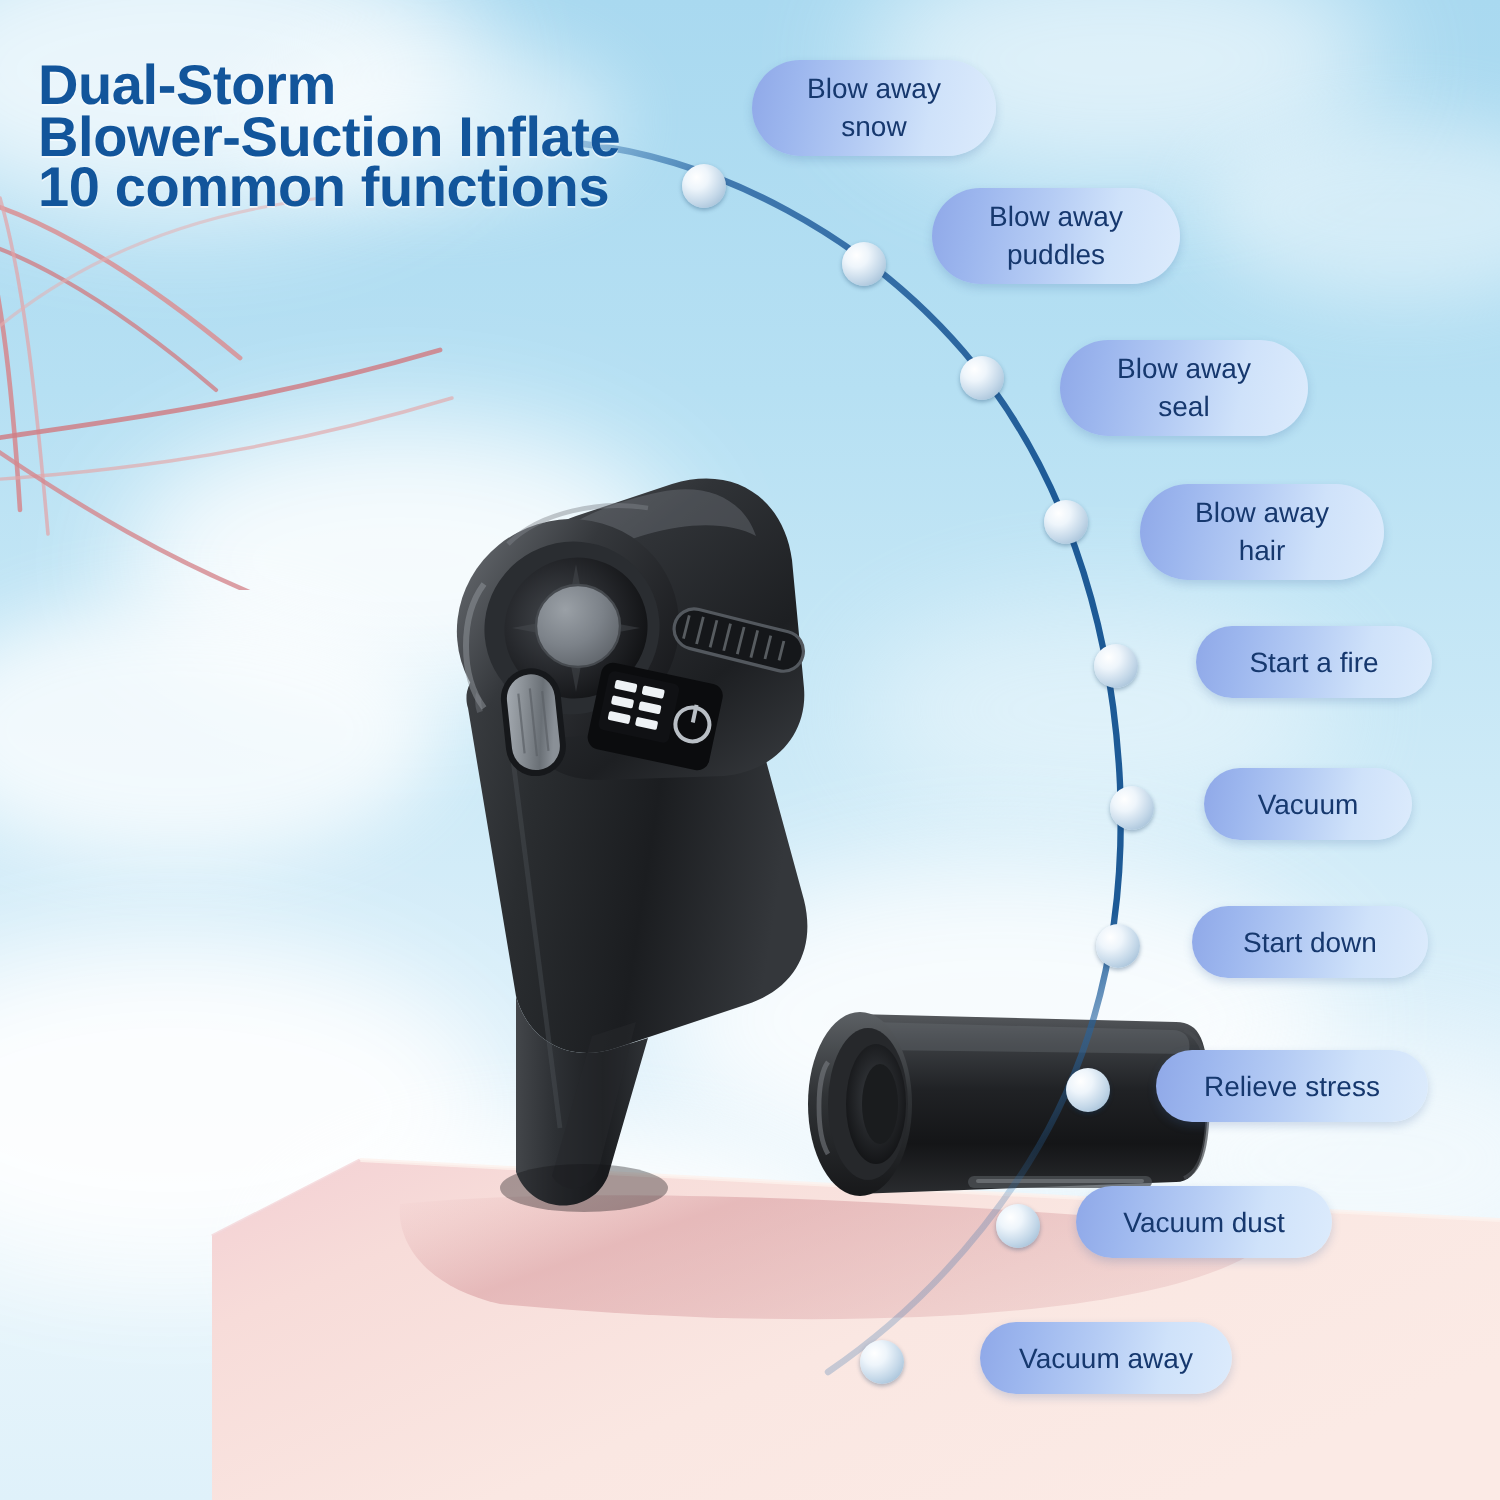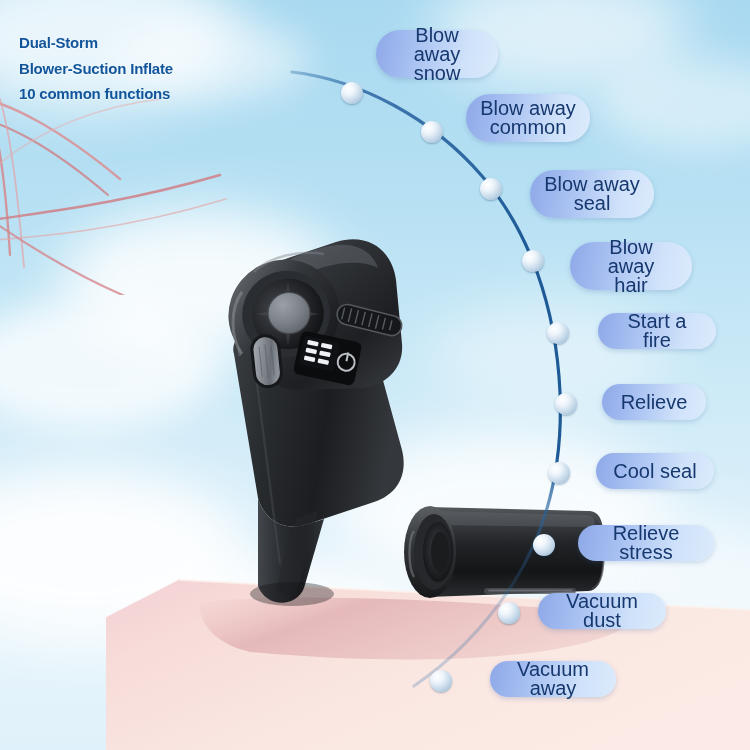--- a/index.html
+++ b/index.html
@@ -16,21 +16,21 @@
   
   .cloud{position:absolute;border-radius:50%;background:#ffffff;filter:blur(18px);pointer-events:none;}
   .cloud2{position:absolute;border-radius:50%;background:#ffffff;filter:blur(26px);pointer-events:none;}
 
   
   #redarcs{position:absolute;left:-30px;top:95px;width:260px;height:200px;}
 
   
   #title{
     position:absolute;left:19px;top:30px;z-index:30;
-    color:#12559b;font-weight:bold;font-size:15px;line-height:25.5px;
+    color:#12559b;font-weight:bold;font-size:28px;line-height:25.5px;
     letter-spacing:-0.2px;
     text-shadow:0 1px 0 rgba(255,255,255,.55);
   }
   #title div{white-space:nowrap;}
 
   
   #pedestal{position:absolute;left:0;top:540px;width:750px;height:210px;z-index:6;}
 
   
   #product-main{position:absolute;left:196px;top:236px;width:240px;height:370px;z-index:12;}
@@ -45,21 +45,21 @@
     background:radial-gradient(circle at 33% 30%, #ffffff 0%, #eef5fb 28%, #c3d7e8 62%, #8fb0cc 100%);
     box-shadow:0 1px 2px rgba(20,60,100,.35);
   }
 
   
   .pill{
     position:absolute;z-index:24;
     display:flex;align-items:center;justify-content:center;
     text-align:center;
     color:#16386e;
-    font-size:20px;line-height:19px;
+    font-size:14px;line-height:19px;
     border-radius:28px;
     background:linear-gradient(100deg,#8fa8e8 0%,#9cb6ee 18%,#b4cbf4 45%,#cfe2fa 72%,#dcebfc 100%);
     box-shadow:0 2px 5px rgba(60,100,160,.22);
     padding:0 14px;
     box-sizing:border-box;
   }
 </style>
 </head>
 <body>
 
@@ -321,21 +321,21 @@
   <div class="pill" style="left:376px;top:30px;width:122px;height:48px;">
     <span>
       <span>Blow away</span><br>
       <span>snow</span>
     </span>
   </div>
 
   <div class="pill" style="left:466px;top:94px;width:124px;height:48px;">
     <span>
       <span>Blow away</span><br>
-      <span>common</span>
+      <span>puddles</span>
     </span>
   </div>
 
   <div class="pill" style="left:530px;top:170px;width:124px;height:48px;">
     <span>
       <span>Blow away</span><br>
       <span>seal</span>
     </span>
   </div>
 
@@ -344,25 +344,25 @@
       <span>Blow away</span><br>
       <span>hair</span>
     </span>
   </div>
 
   <div class="pill" style="left:598px;top:313px;width:118px;height:36px;">
     <span>Start a fire</span>
   </div>
 
   <div class="pill" style="left:602px;top:384px;width:104px;height:36px;">
-    <span>Relieve</span>
+    <span>Vacuum</span>
   </div>
 
   <div class="pill" style="left:596px;top:453px;width:118px;height:36px;">
-    <span>Cool seal</span>
+    <span>Start down</span>
   </div>
 
   <div class="pill" style="left:578px;top:525px;width:136px;height:36px;">
     <span>Relieve stress</span>
   </div>
 
   <div class="pill" style="left:538px;top:593px;width:128px;height:36px;">
     <span>Vacuum dust</span>
   </div>
 

